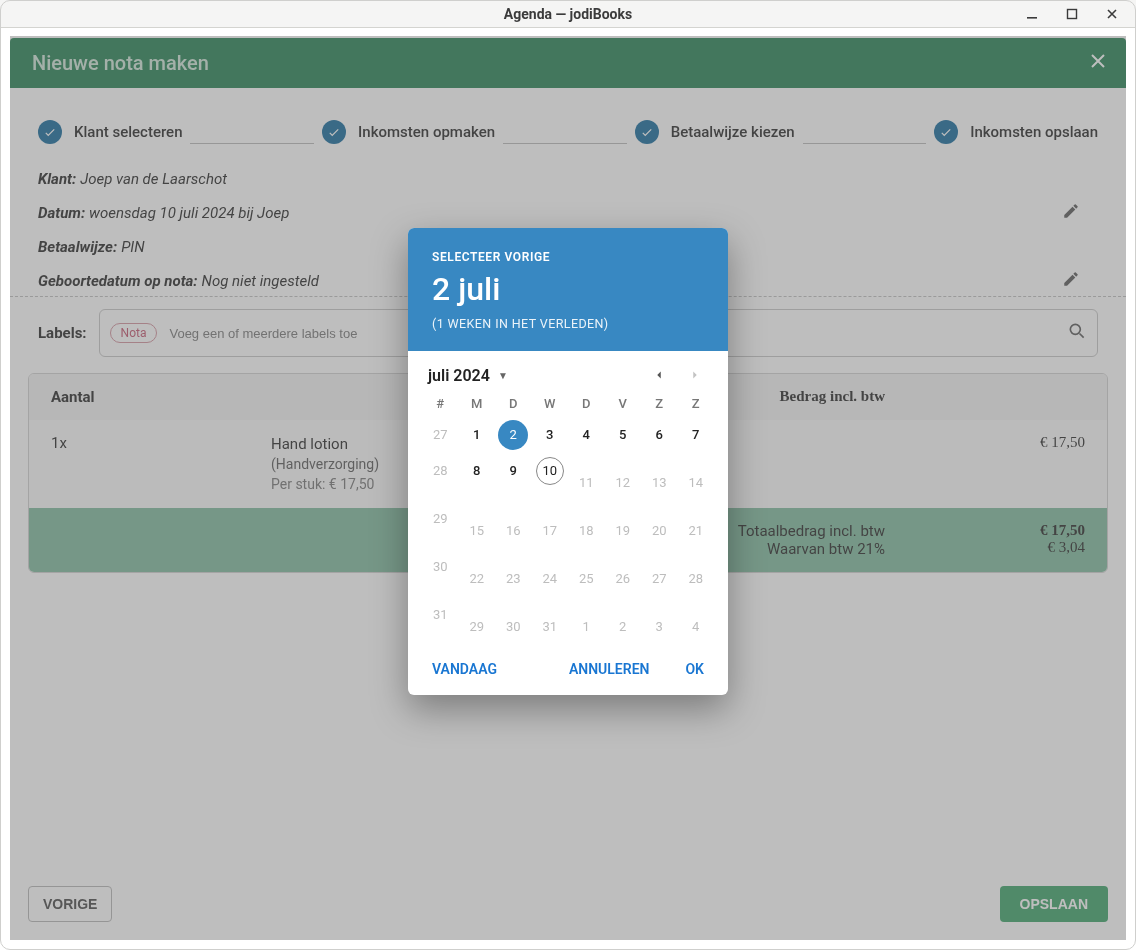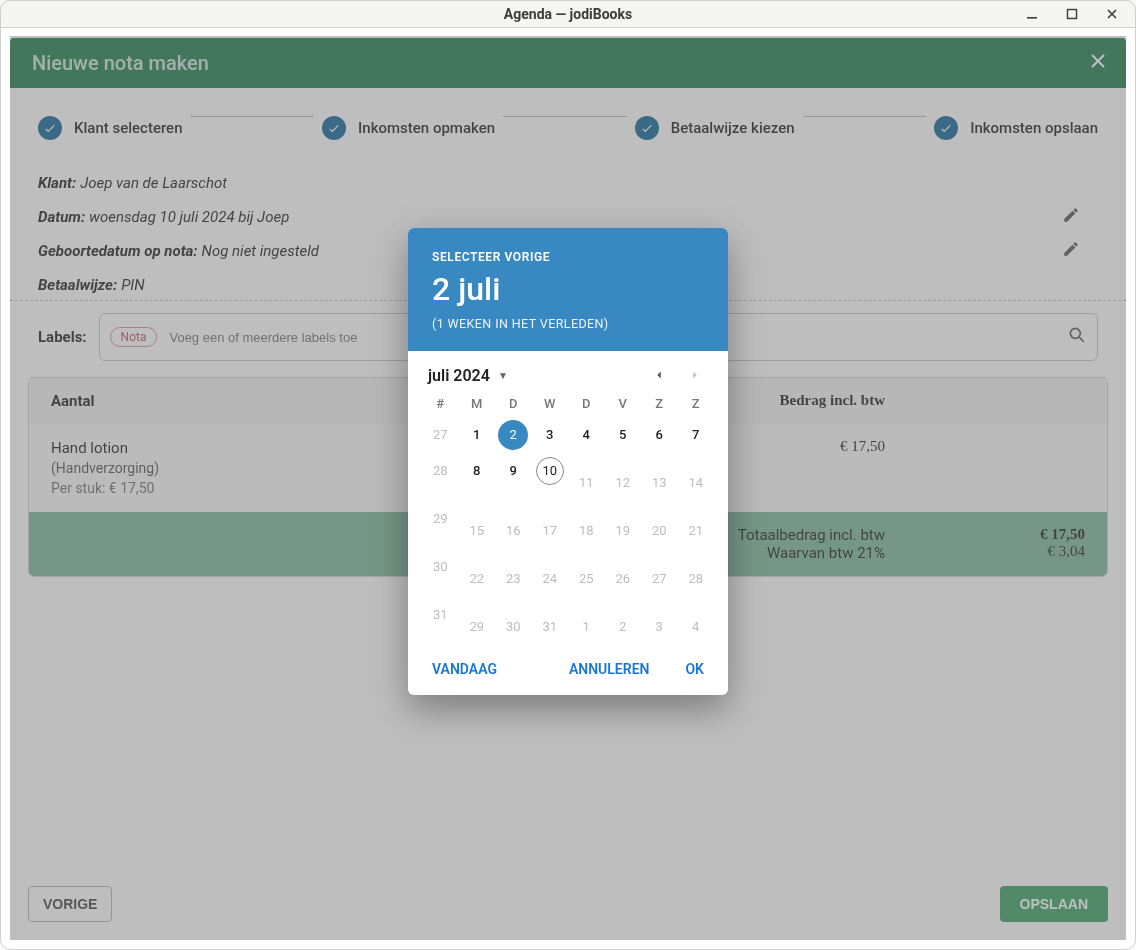--- a/index.html
+++ b/index.html
@@ -70,24 +70,24 @@
     position: absolute;
     right: 18px;
     color: #ffffff;
     font-size: 22px;
     cursor: pointer;
   }
 
   
   .stepper {
     display: flex;
-    align-items: flex-start;
-    padding: 20px 28px 12px 28px;
+    align-items: flex-end;
+    padding: 32px 28px 12px 28px;
     gap: 8px;
-    margin: 8px 10px;
+    margin: 0 10px;
     background: #fff;
   }
   .step {
     display: flex;
     align-items: center;
     gap: 12px;
     font-size: 15px;
     font-weight: 500;
     color: #222;
   }
@@ -354,31 +354,31 @@
   <div class="detail-row">
     <b>Datum:</b>
     <span>woensdag 10 juli 2024 bij Joep</span>
     <span class="edit-pencil">
       <svg width="18" height="18" viewBox="0 0 24 24" fill="#555">
           <path d="M3 17.25V21h3.75l11-11.04-3.75-3.75L3 17.25zM20.71 7.04a1 1 0 0 0 0-1.41l-2.34-2.34a1 1 0 0 0-1.41 0l-1.84 1.84 3.75 3.75 1.84-1.84z"></path>
         </svg>
     </span>
   </div>
   <div class="detail-row">
+    <b>Betaalwijze:</b>
+    <span>PIN</span>
+  </div>
+  <div class="detail-row">
     <b>Geboortedatum op nota:</b>
     <span>Nog niet ingesteld</span>
     <span class="edit-pencil">
       <svg width="18" height="18" viewBox="0 0 24 24" fill="#555">
           <path d="M3 17.25V21h3.75l11-11.04-3.75-3.75L3 17.25zM20.71 7.04a1 1 0 0 0 0-1.41l-2.34-2.34a1 1 0 0 0-1.41 0l-1.84 1.84 3.75 3.75 1.84-1.84z"></path>
         </svg>
     </span>
-  </div>
-  <div class="detail-row">
-    <b>Betaalwijze:</b>
-    <span>PIN</span>
   </div>
 </div>
 
 <div class="labels-row">
   <b>Labels:</b>
   <div class="labels-input">
     <span class="chip">Nota</span>
     <input type="text" placeholder="Voeg een of meerdere labels toe" style="">
     <span class="search-ic">
       <svg width="20" height="20" viewBox="0 0 24 24" fill="none" stroke="#555" stroke-width="2">
@@ -388,20 +388,21 @@
     </span>
   </div>
 </div>
 
 <div class="table-wrap">
   <div class="tbl-header">
     <div>Aantal</div>
     <div class="col3">Bedrag incl. btw</div>
   </div>
   <div class="tbl-row">
+    <div>1x</div>
     <div class="desc">
       <div>Hand lotion</div>
       <div class="sub1">(Handverzorging)</div>
       <div class="sub2">Per stuk: € 17,50</div>
     </div>
     <div class="col3">€ 17,50</div>
   </div>
   <div class="tbl-total">
     <div></div>
     <div class="tot-labels">

